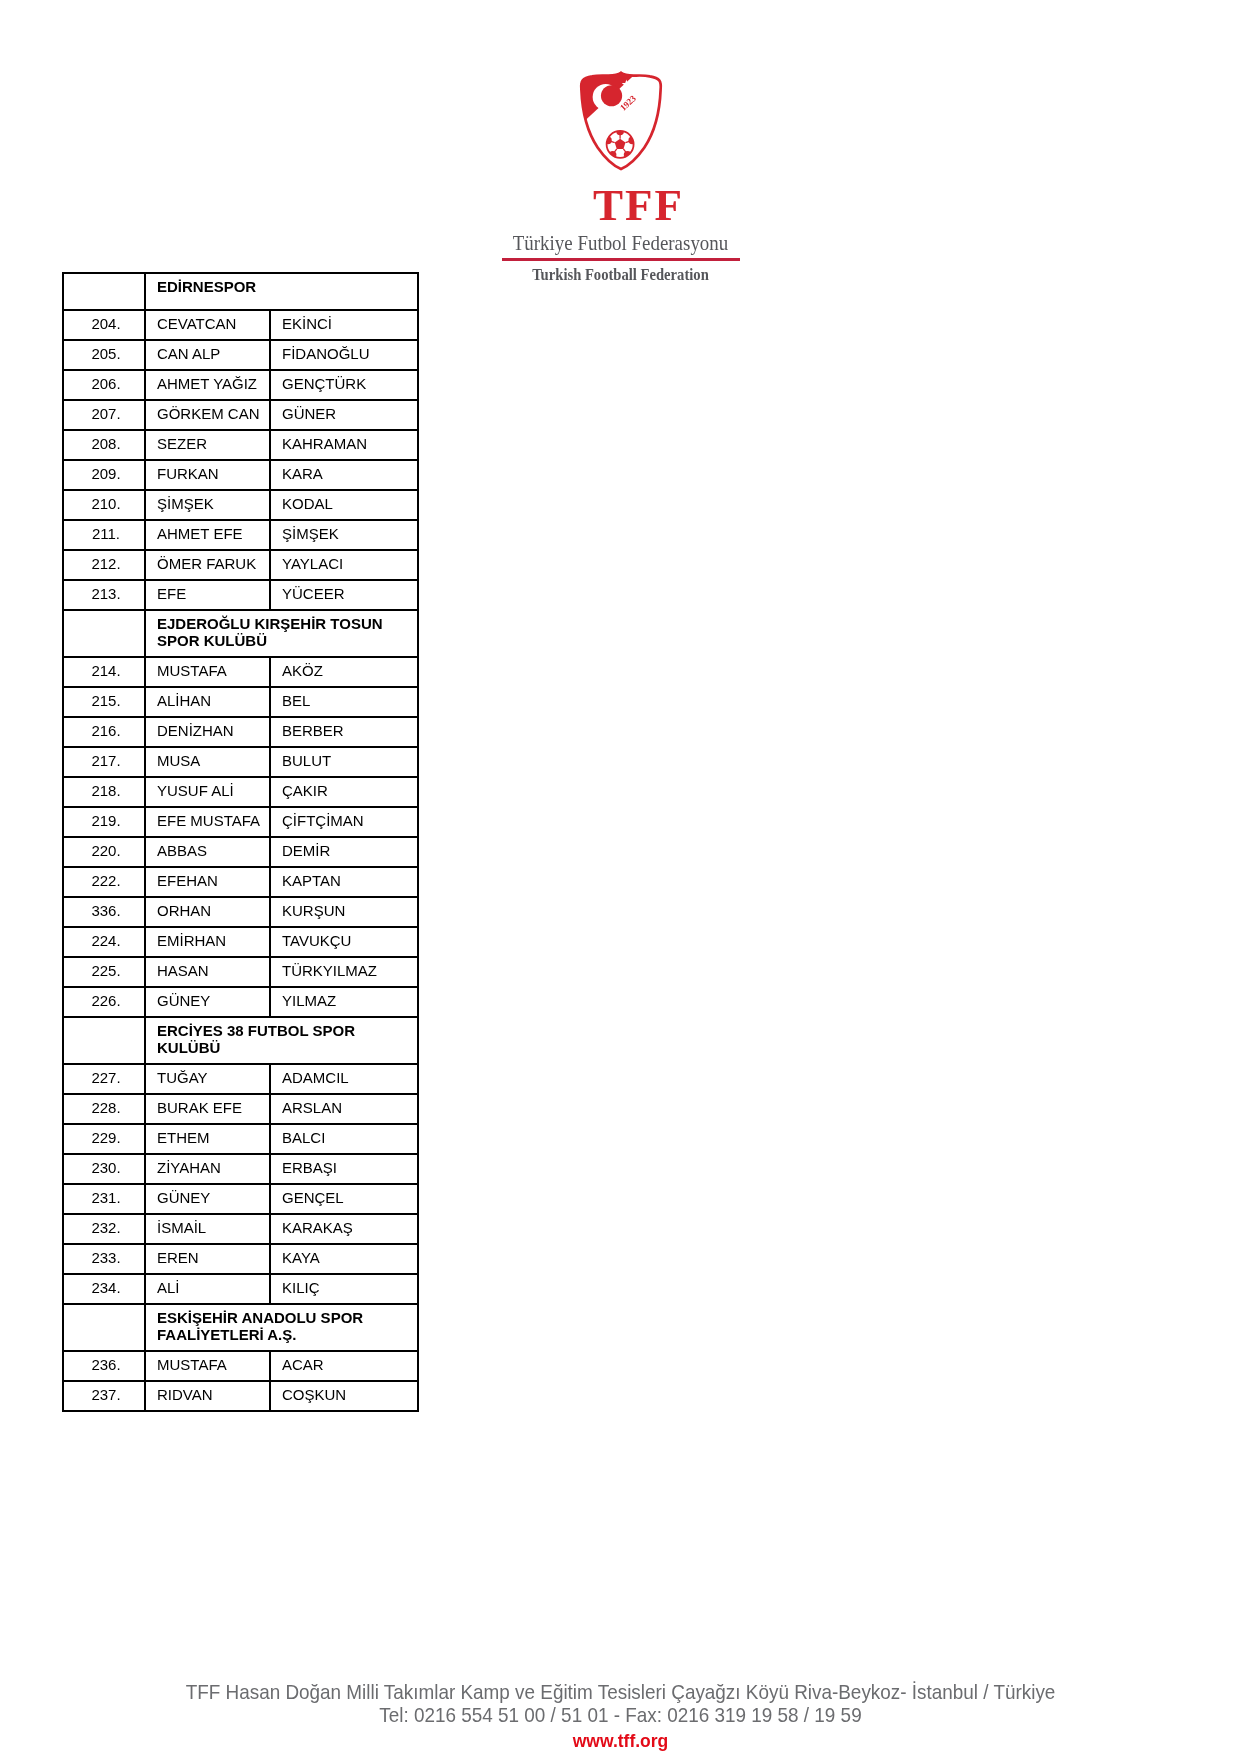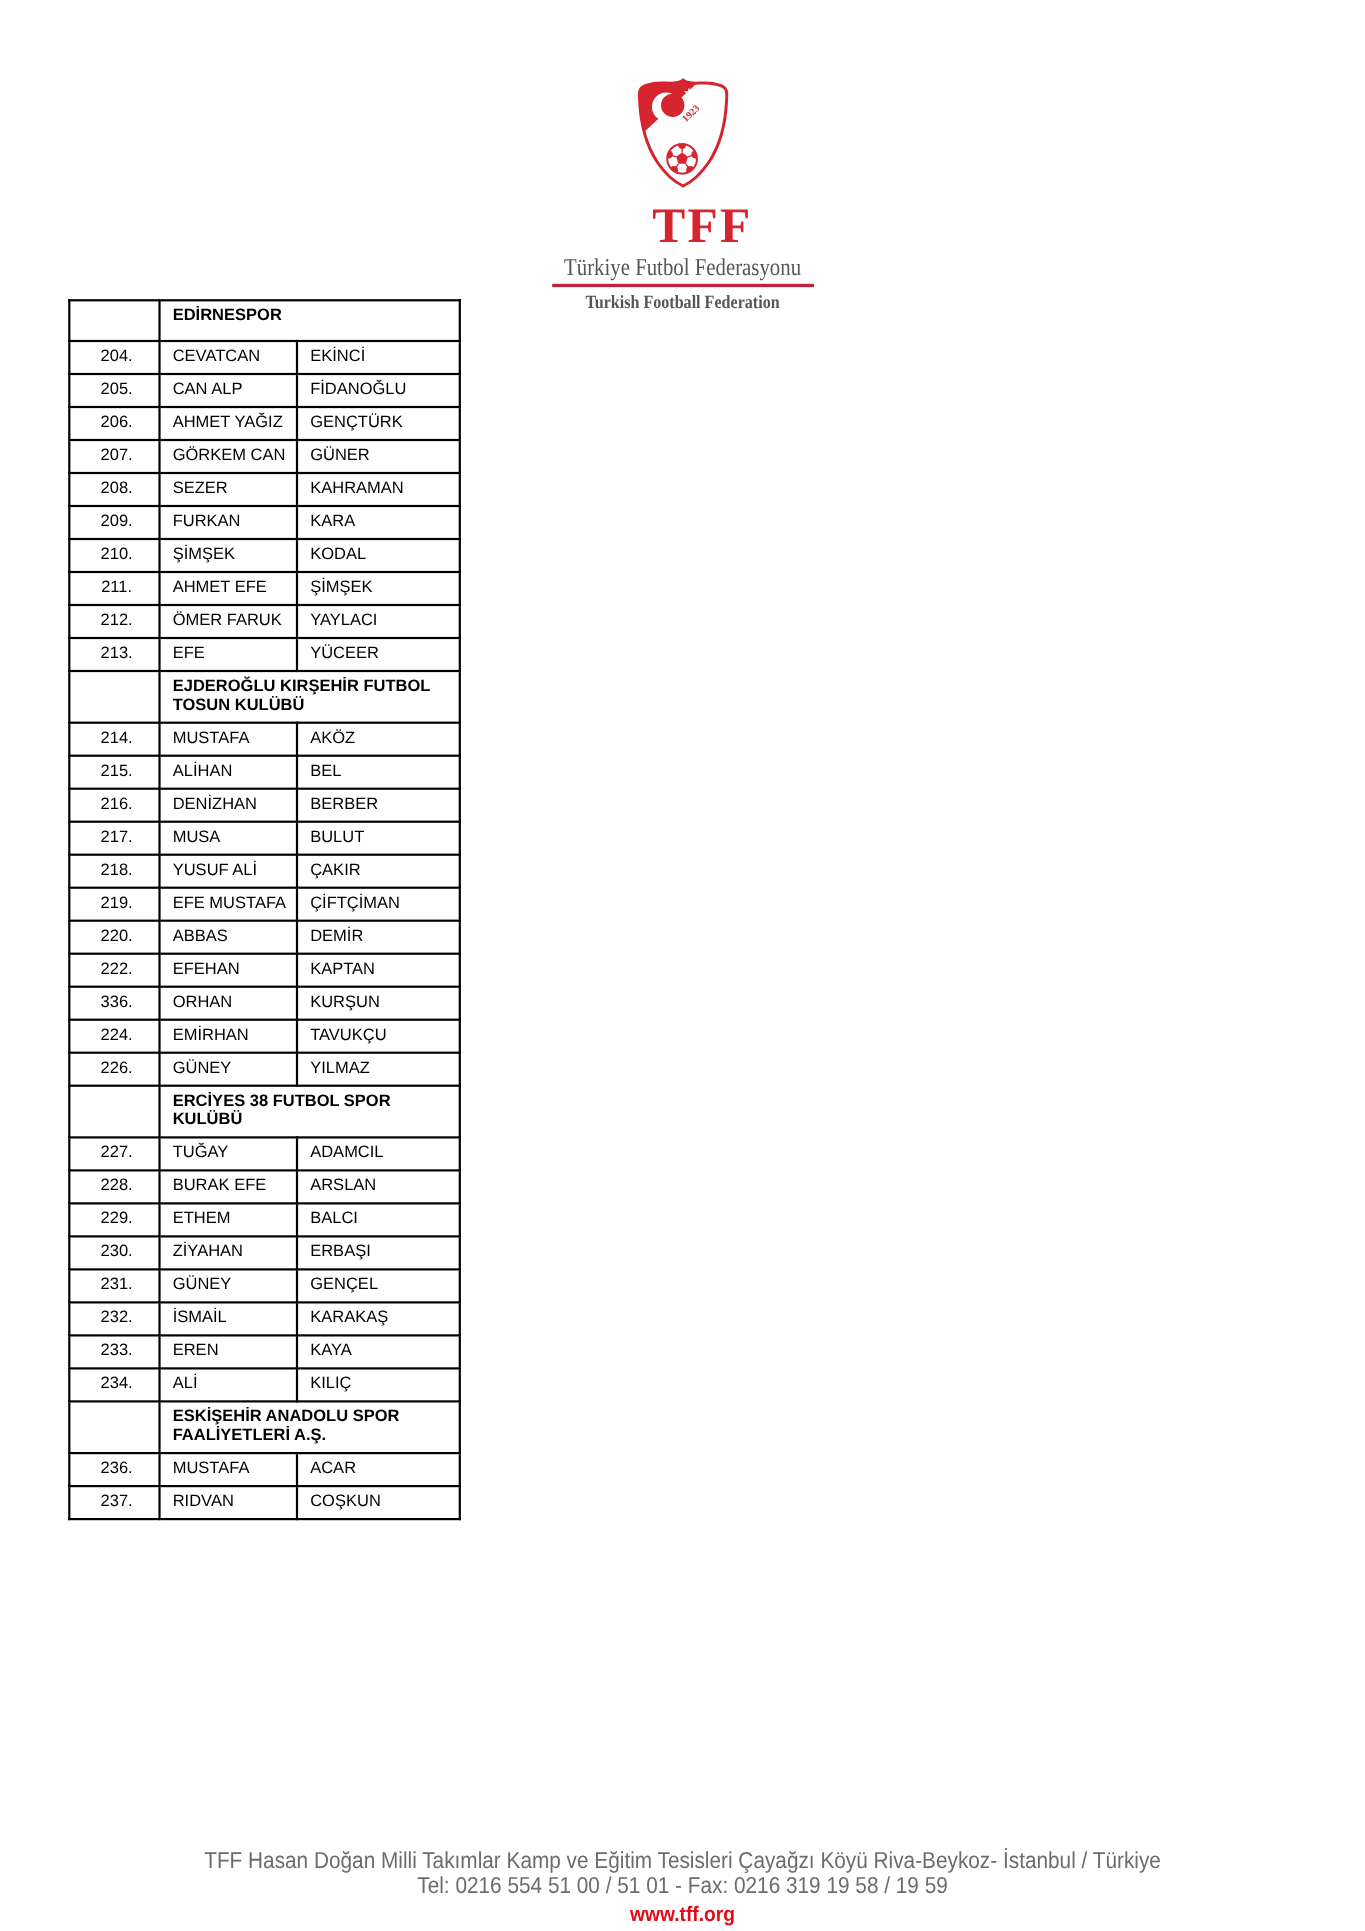--- a/index.html
+++ b/index.html
@@ -181,21 +181,21 @@
           <td>ÖMER FARUK</td>
           <td>YAYLACI</td>
         </tr>
         <tr>
           <td class="num">213.</td>
           <td>EFE</td>
           <td>YÜCEER</td>
         </tr>
         <tr class="club-row">
           <td class="num"></td>
-          <td colspan="2">EJDEROĞLU KIRŞEHİR FUTBOL TOSUN KULÜBÜ</td>
+          <td colspan="2">EJDEROĞLU KIRŞEHİR TOSUN SPOR KULÜBÜ</td>
         </tr>
         <tr>
           <td class="num">214.</td>
           <td>MUSTAFA</td>
           <td>AKÖZ</td>
         </tr>
         <tr>
           <td class="num">215.</td>
           <td>ALİHAN</td>
           <td>BEL</td>
@@ -232,20 +232,25 @@
         </tr>
         <tr>
           <td class="num">336.</td>
           <td>ORHAN</td>
           <td>KURŞUN</td>
         </tr>
         <tr>
           <td class="num">224.</td>
           <td>EMİRHAN</td>
           <td>TAVUKÇU</td>
+        </tr>
+        <tr>
+          <td class="num">225.</td>
+          <td>HASAN</td>
+          <td>TÜRKYILMAZ</td>
         </tr>
         <tr>
           <td class="num">226.</td>
           <td>GÜNEY</td>
           <td>YILMAZ</td>
         </tr>
         <tr class="club-row">
           <td class="num"></td>
           <td colspan="2">ERCİYES 38 FUTBOL SPOR KULÜBÜ</td>
         </tr>

